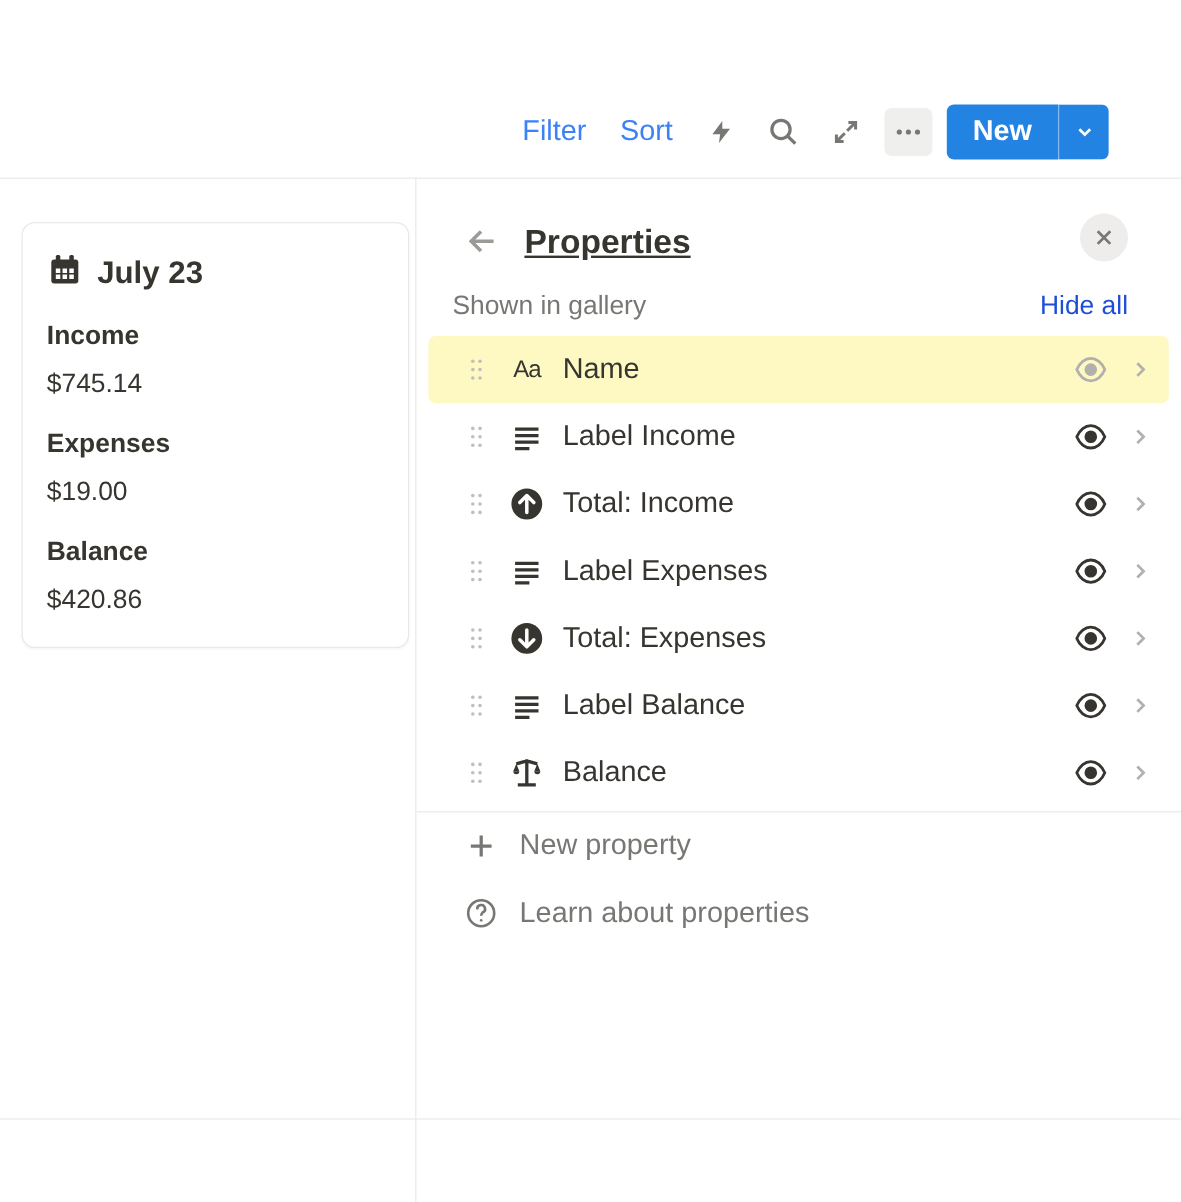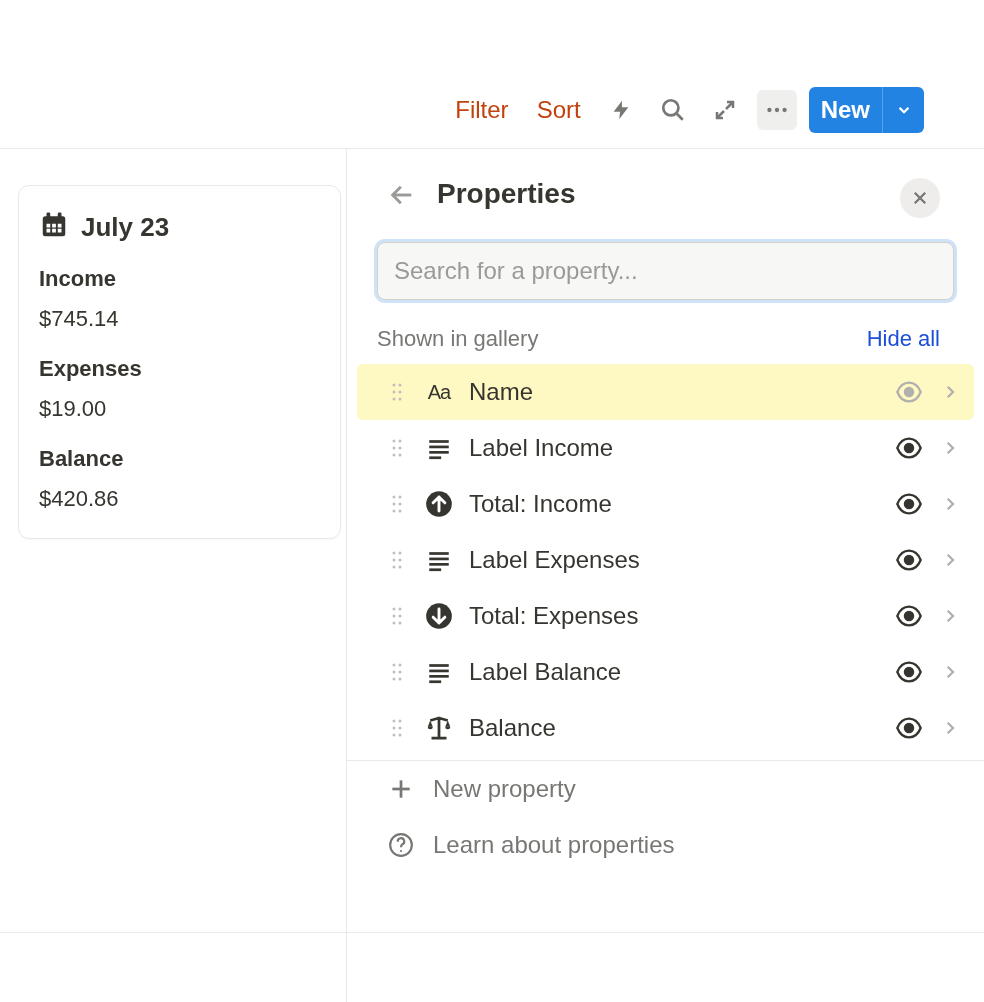--- a/index.html
+++ b/index.html
@@ -22,21 +22,21 @@
       left: 0;
       right: 0;
       height: 60px;
       display: flex;
       justify-content: flex-end;
       align-items: center;
       gap: 12px;
       padding-right: 60px;
     }
     .toolbar-text-btn {
-      color: #c2410c;
+      color: #3b82f6;
       font-size: 24px;
       cursor: pointer;
       padding: 6px 8px;
       text-align: right;
     }
     .toolbar-icon-btn {
       width: 40px;
       height: 40px;
       display: flex;
       align-items: center;
@@ -50,21 +50,21 @@
     }
     .new-btn-wrap {
       display: flex;
       height: 46px;
     }
     .new-btn {
       background: #2383e2;
       color: #fff;
       font-size: 24px;
       font-weight: 600;
-      padding: 0 12px;
+      padding: 0 22px;
       display: flex;
       align-items: center;
       border-radius: 6px 0 0 6px;
       cursor: pointer;
     }
     .new-btn-chevron {
       background: #2383e2;
       color: #fff;
       width: 42px;
       display: flex;
@@ -121,23 +121,24 @@
     .panel {
       position: absolute;
       top: 148px;
       left: 346px;
       right: 0;
       bottom: 0;
       border-left: 1px solid #e9e9e7;
     }
     .panel-header {
       display: flex;
-      align-items: flex-start;
+      align-items: flex-end;
       padding: 30px 44px 24px 38px;
       gap: 18px;
+      text-decoration: underline;
     }
     .back-btn {
       width: 34px;
       height: 34px;
       display: flex;
       align-items: center;
       justify-content: center;
       cursor: pointer;
       color: #9b9a97;
     }
@@ -366,23 +367,20 @@
     </div>
     <div class="panel-title">Properties</div>
     <div class="close-btn">
       <svg width="18" height="18" viewBox="0 0 24 24" fill="none" stroke="currentColor" stroke-width="3">
           <line x1="5" y1="5" x2="19" y2="19"></line>
           <line x1="19" y1="5" x2="5" y2="19"></line>
         </svg>
     </div>
   </div>
 
-  <div class="search-wrap">
-    <input class="search-input" placeholder="Search for a property..." style="">
-  </div>
 
   <div class="section-header">
     <div class="section-title">Shown in gallery</div>
     <div class="hide-all">Hide all</div>
   </div>
 
   <div class="prop-list">
 
     <div class="prop-row highlighted">
       <div class="drag-handle">

